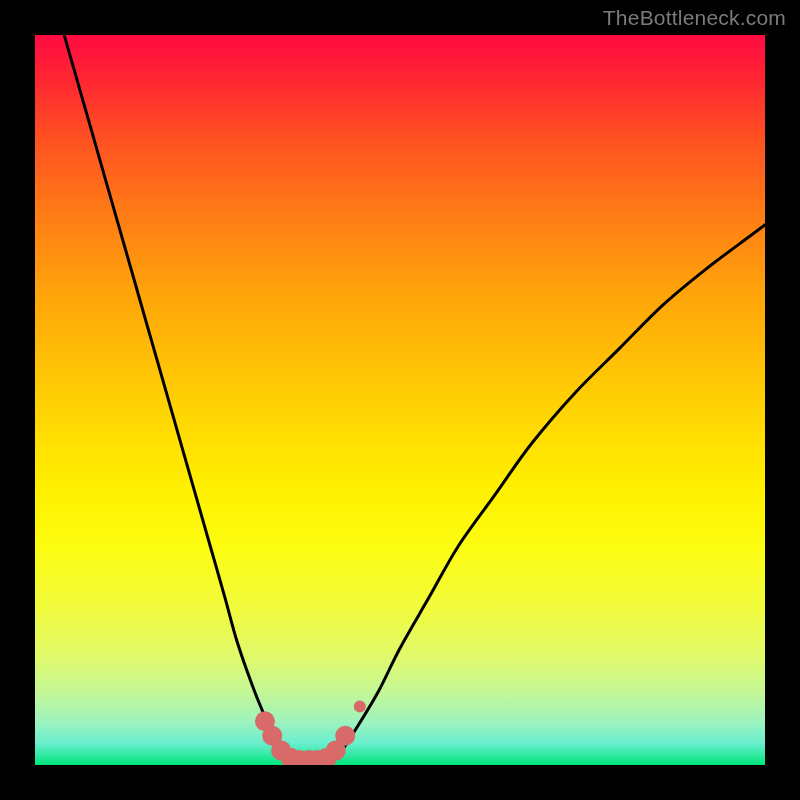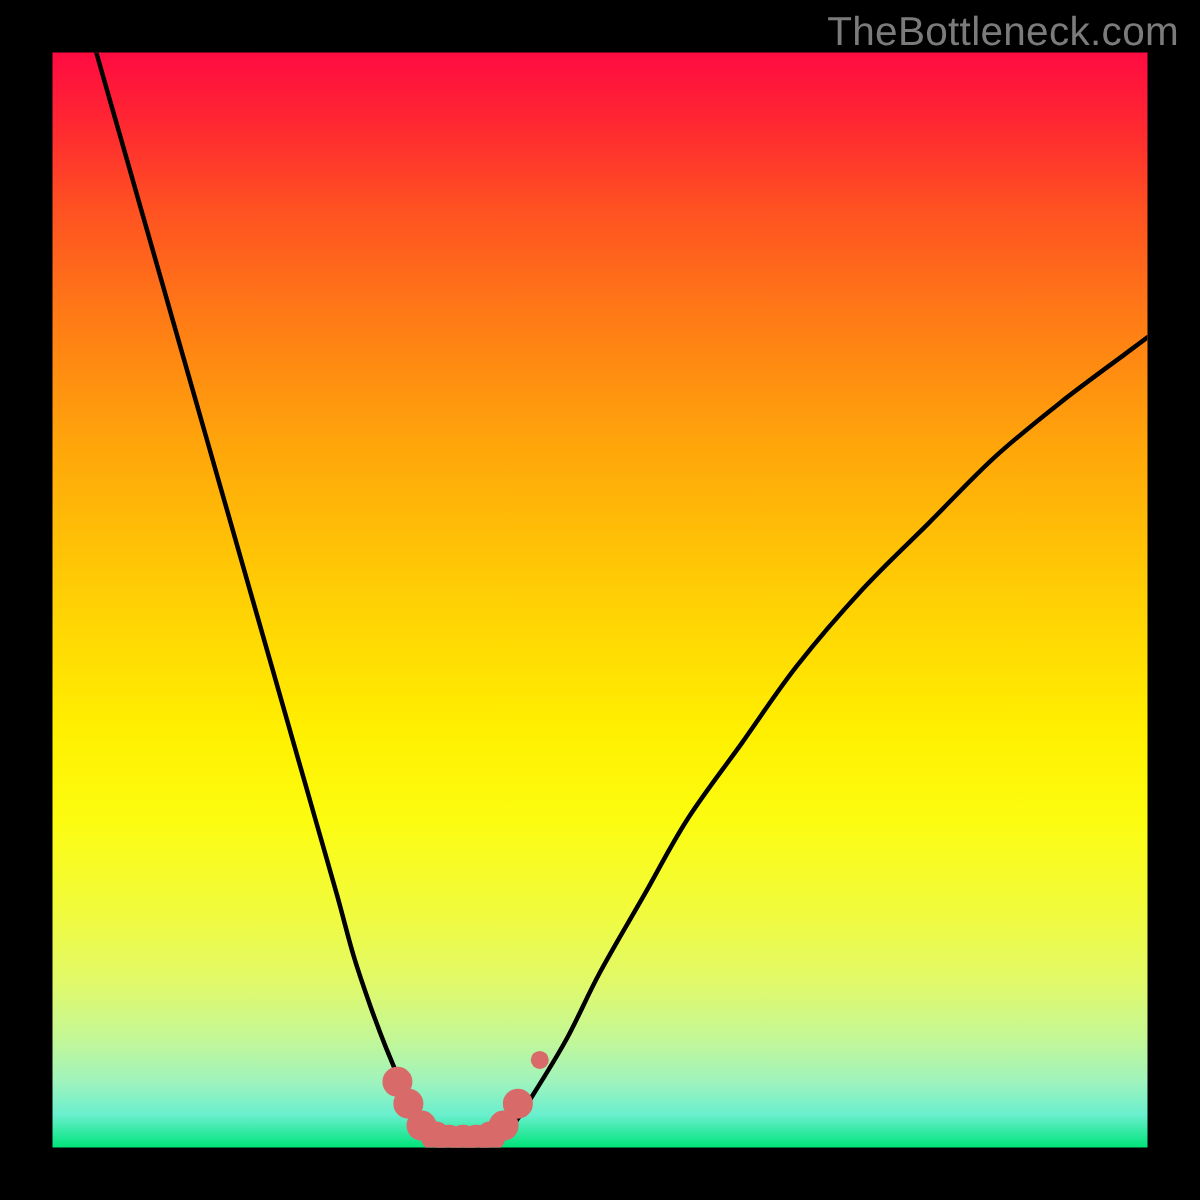--- a/index.html
+++ b/index.html
@@ -39,21 +39,21 @@
       #9ff3bd 94%,
       #6aefce 97%,
       #00e47a 100%
     );
   }
   .watermark {
     position: absolute;
     top: 6px;
     right: 14px;
     font-family: Arial, Helvetica, sans-serif;
-    font-size: 27px;
+    font-size: 21px;
     color: #7b7b7b;
     letter-spacing: 0.2px;
   }
   svg.curve {
     position: absolute;
     left: 0;
     top: 0;
     width: 730px;
     height: 730px;
   }

